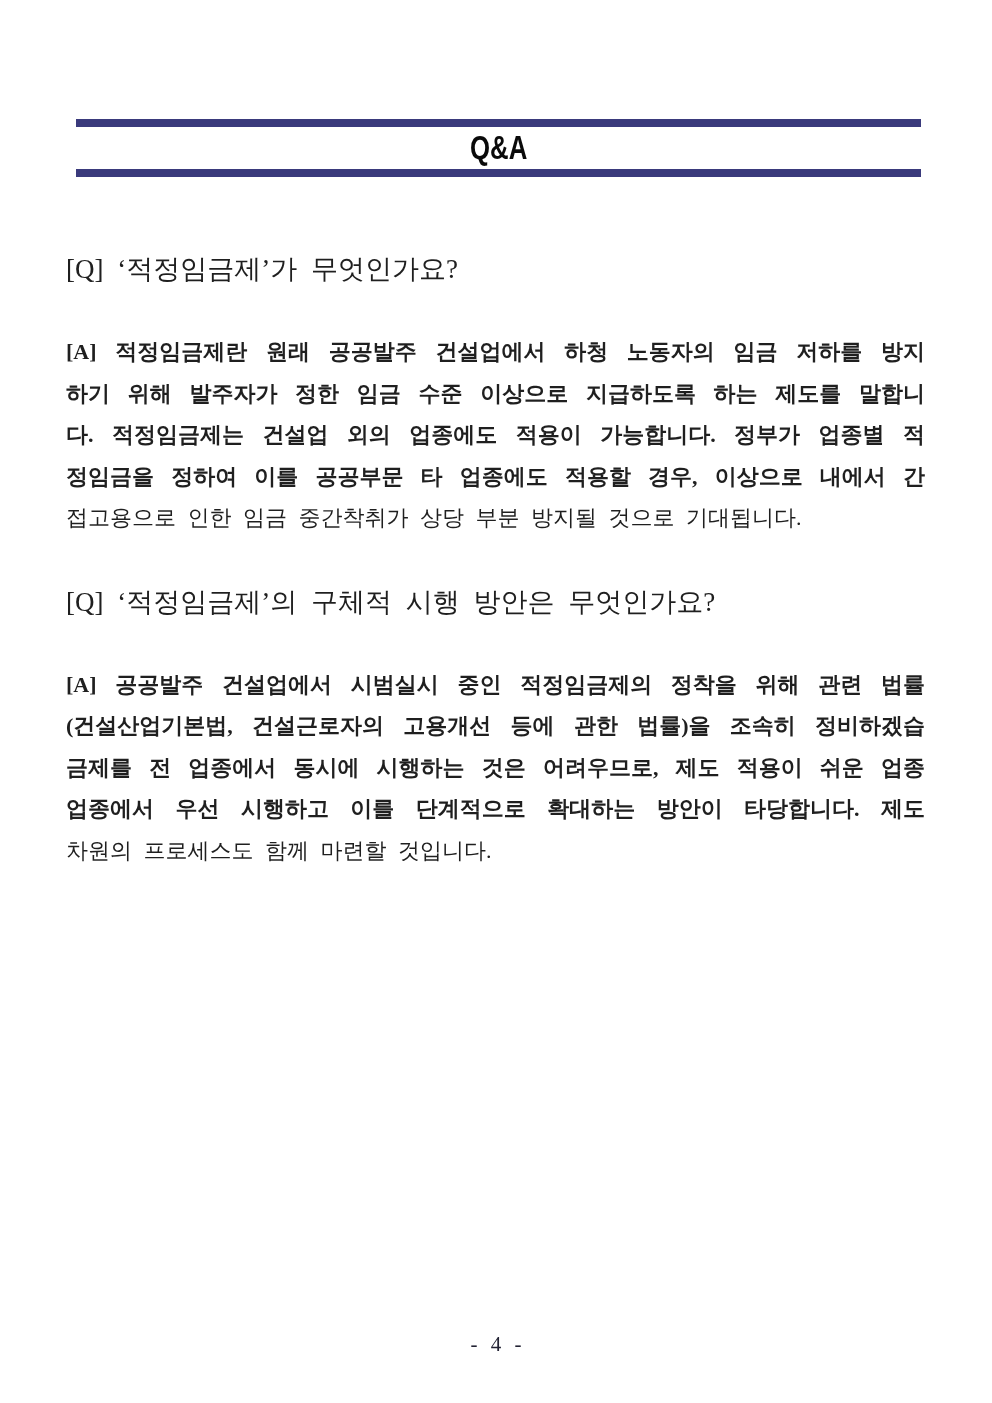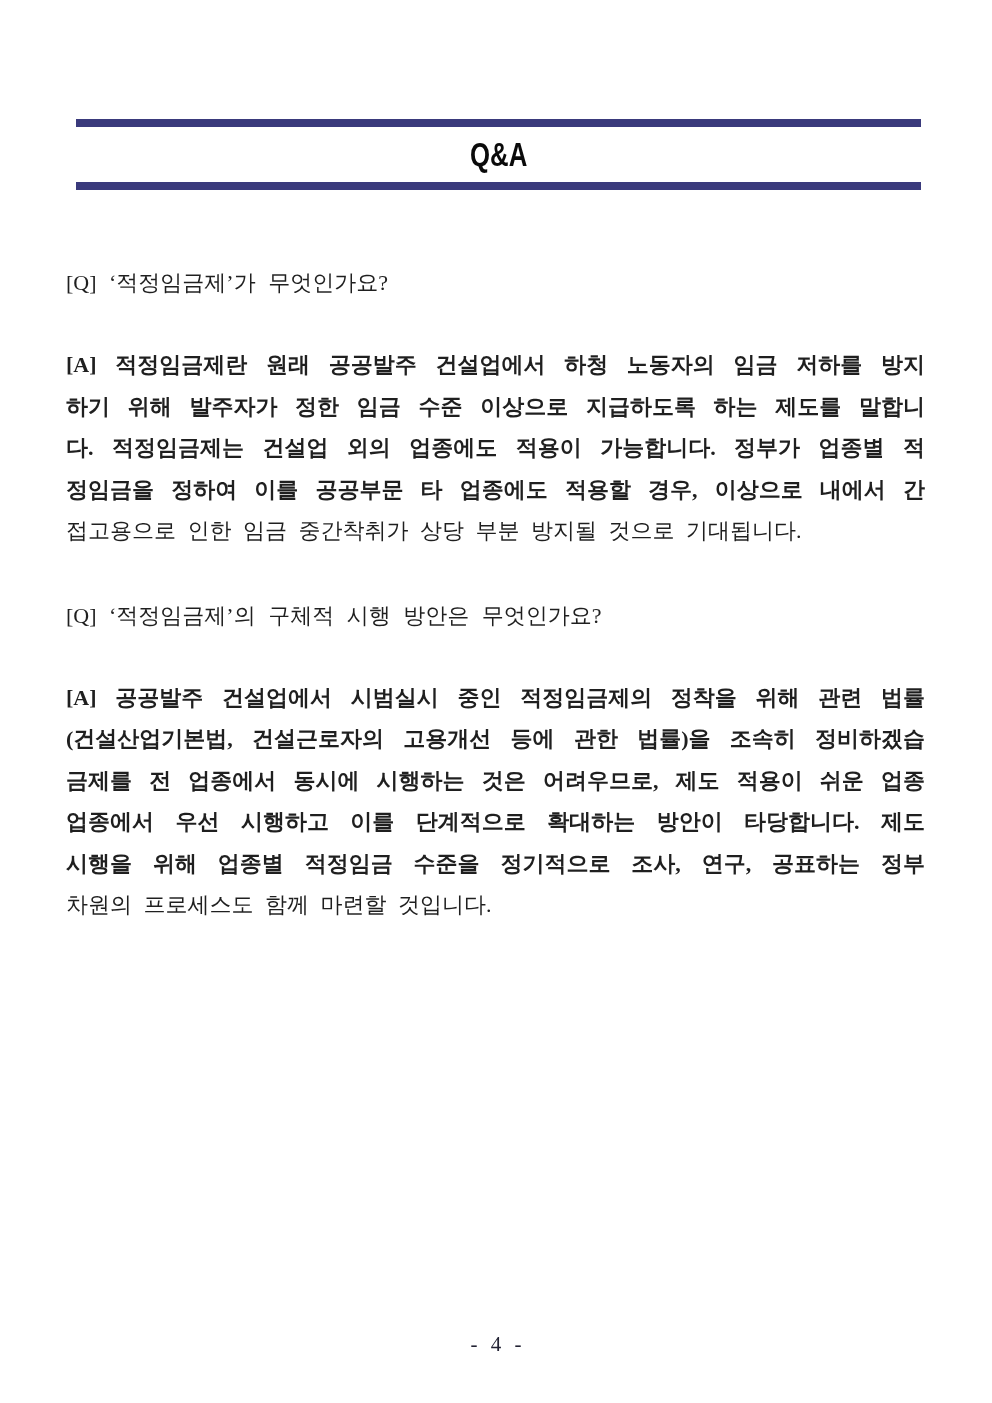--- a/index.html
+++ b/index.html
@@ -26,37 +26,37 @@
   .qa-header {
     margin-top: 119px;
     margin-left: 10px;
     margin-right: 4px;
   }
   .bar {
     height: 8px;
     background: #3A3A7C;
   }
   .qa-title-row {
-    height: 55px;
+    height: 42px;
     display: flex;
     align-items: center;
     justify-content: center;
   }
   .qa-title {
     display: inline-block;
     font-family: "Liberation Sans", "DejaVu Sans", sans-serif;
     font-weight: 700;
     font-size: 33px;
     color: #0a0a0a;
     transform: scaleX(0.78);
     letter-spacing: 0px;
   }
   
   .question {
-    font-size: 22px;
+    font-size: 27px;
     line-height: 41px;
     word-spacing: 7px;
     white-space: nowrap;
   }
   .q1 { margin-top: 72px; }
   .q2 { margin-top: 43px; }
   .answer {
     margin-top: 41px;
     font-size: 22px;
     line-height: 41.5px;
@@ -107,20 +107,19 @@
       <div class="lline">접고용으로 인한 임금 중간착취가 상당 부분 방지될 것으로 기대됩니다.</div>
     </div>
 
     <div class="question q2">[Q] ‘적정임금제’의 구체적 시행 방안은 무엇인가요?</div>
 
     <div class="answer">
       <div class="jline">[A] 공공발주 건설업에서 시범실시 중인 적정임금제의 정착을 위해 관련 법률</div>
       <div class="jline">(건설산업기본법, 건설근로자의 고용개선 등에 관한 법률)을 조속히 정비하겠습</div>
       <div class="jline">금제를 전 업종에서 동시에 시행하는 것은 어려우므로, 제도 적용이 쉬운 업종</div>
       <div class="jline">업종에서 우선 시행하고 이를 단계적으로 확대하는 방안이 타당합니다. 제도</div>
-      <div class="jline">시행을 위해 업종별 적정임금 수준을 정기적으로 조사, 연구, 공표하는 정부</div>
       <div class="lline">차원의 프로세스도 함께 마련할 것입니다.</div>
     </div>
 
   </div>
 
   <div class="footer">- 4 -</div>
 </div>
 
 </body></html>

